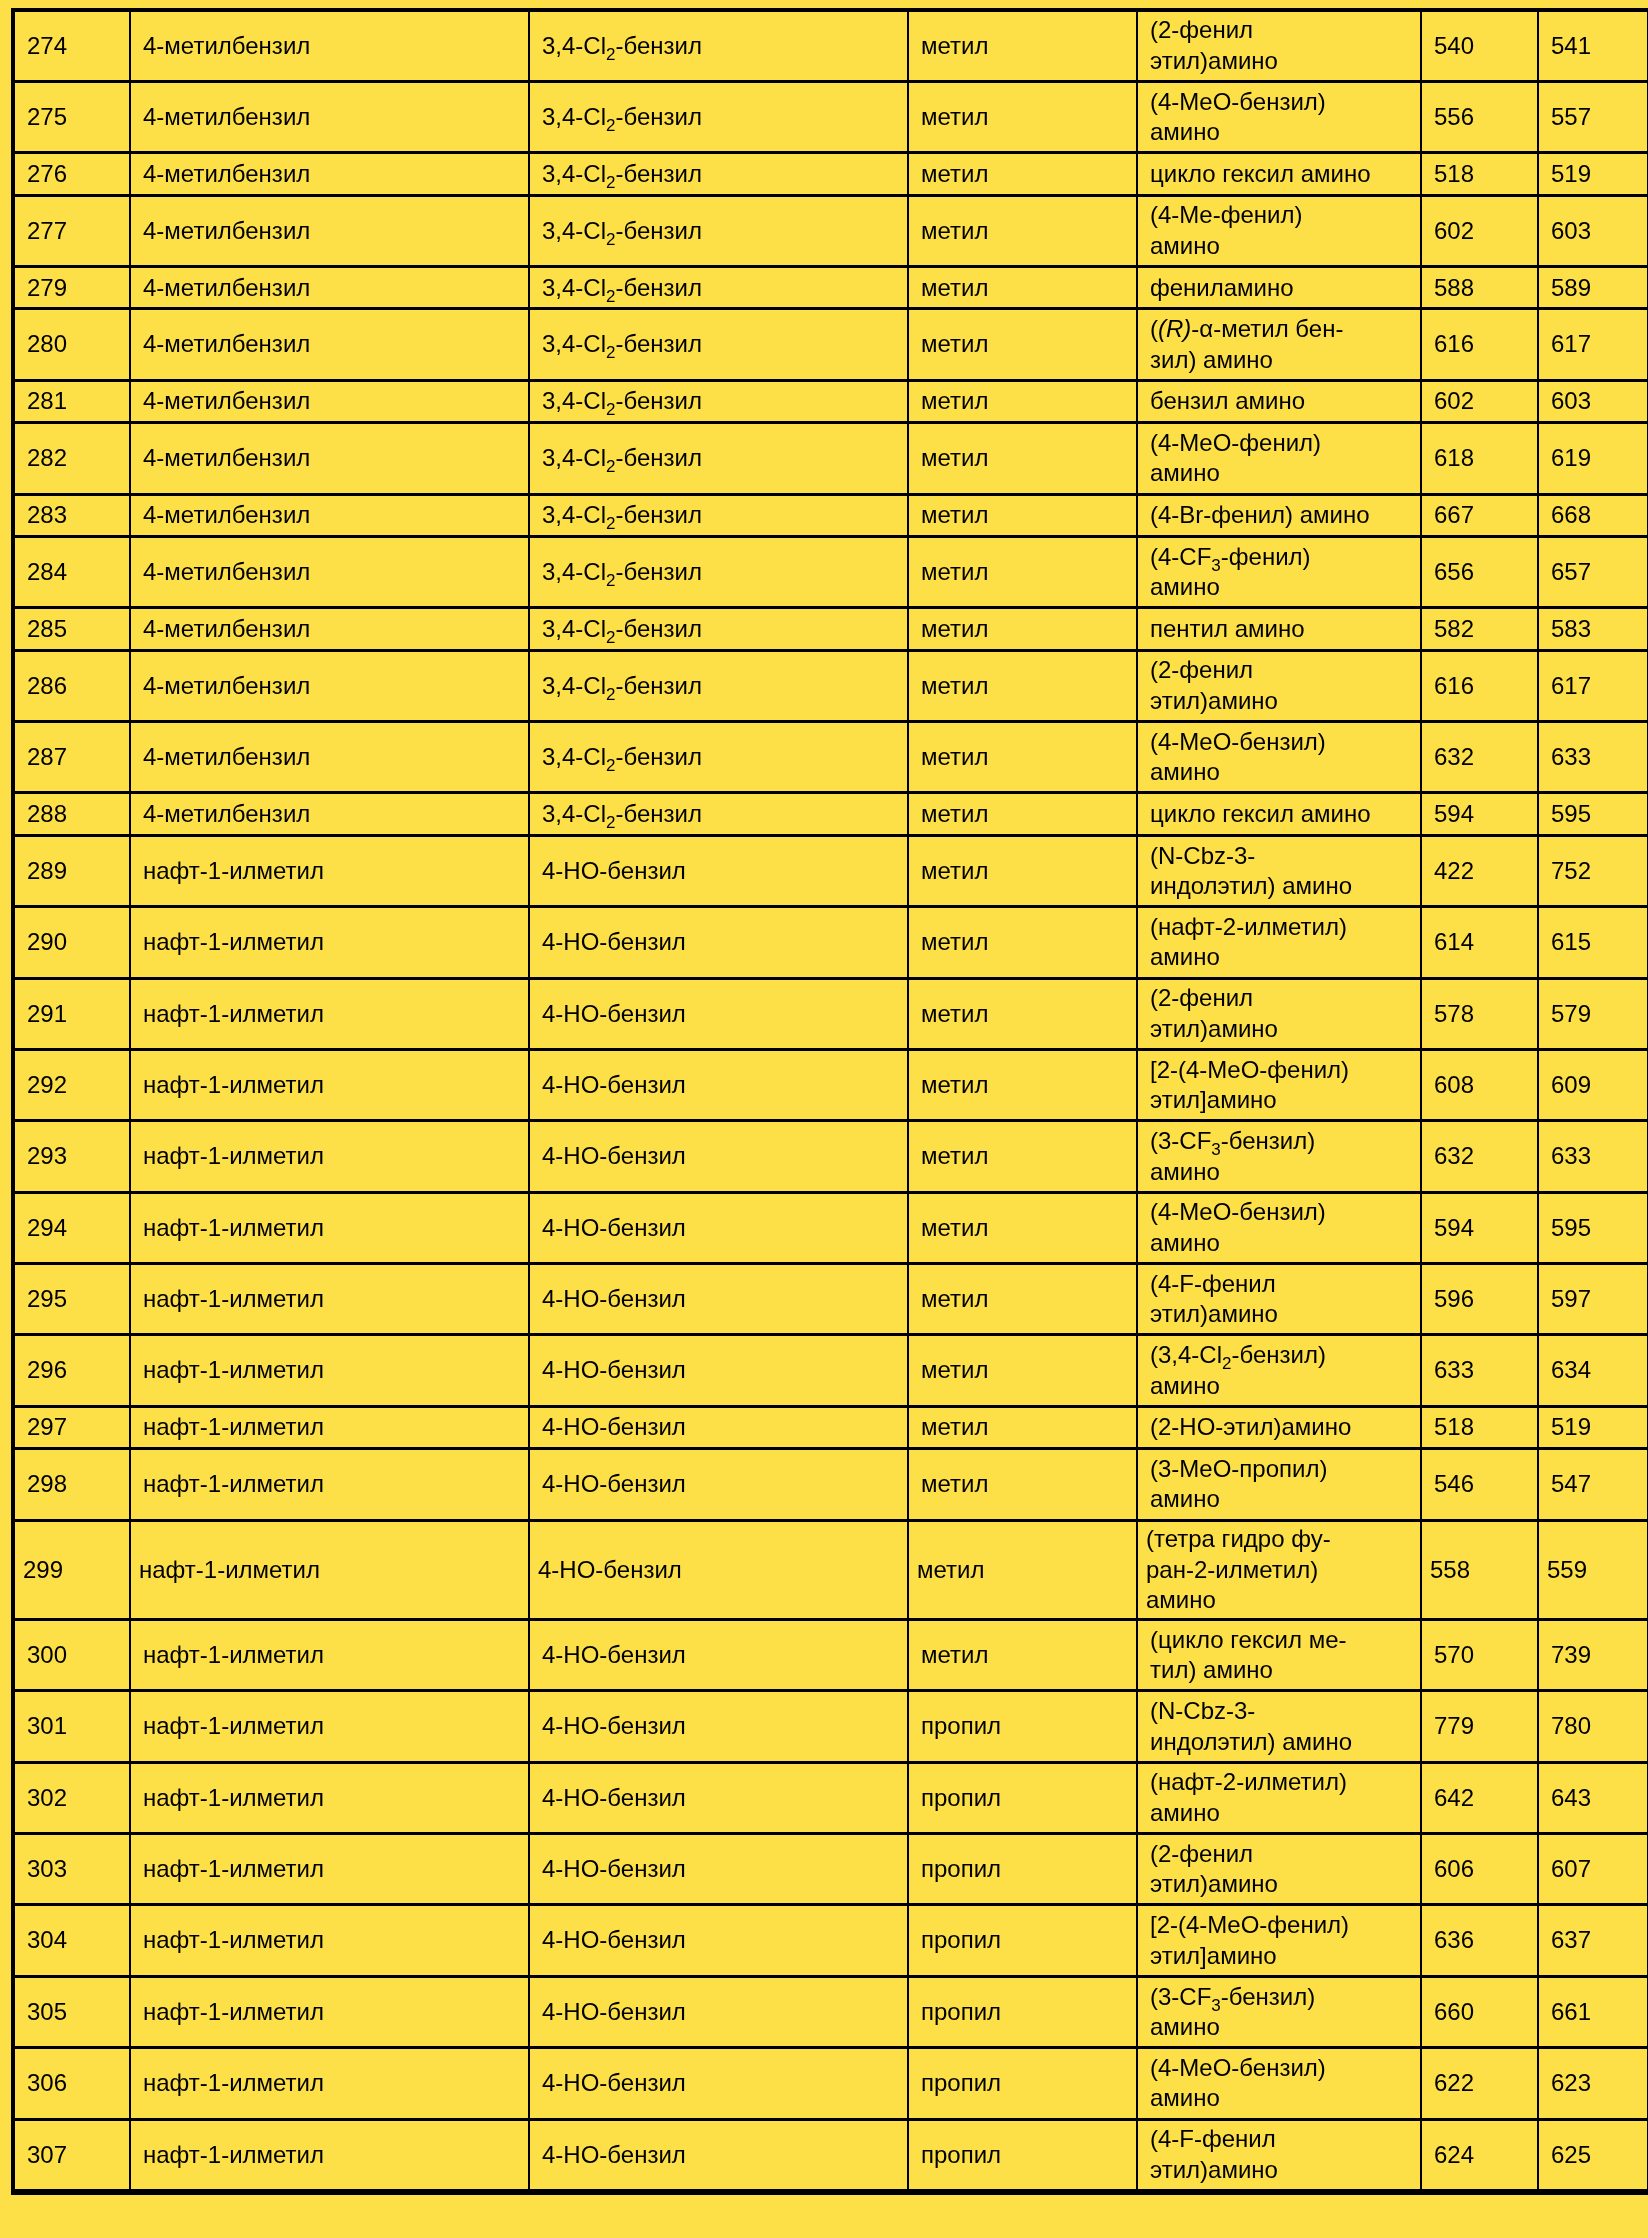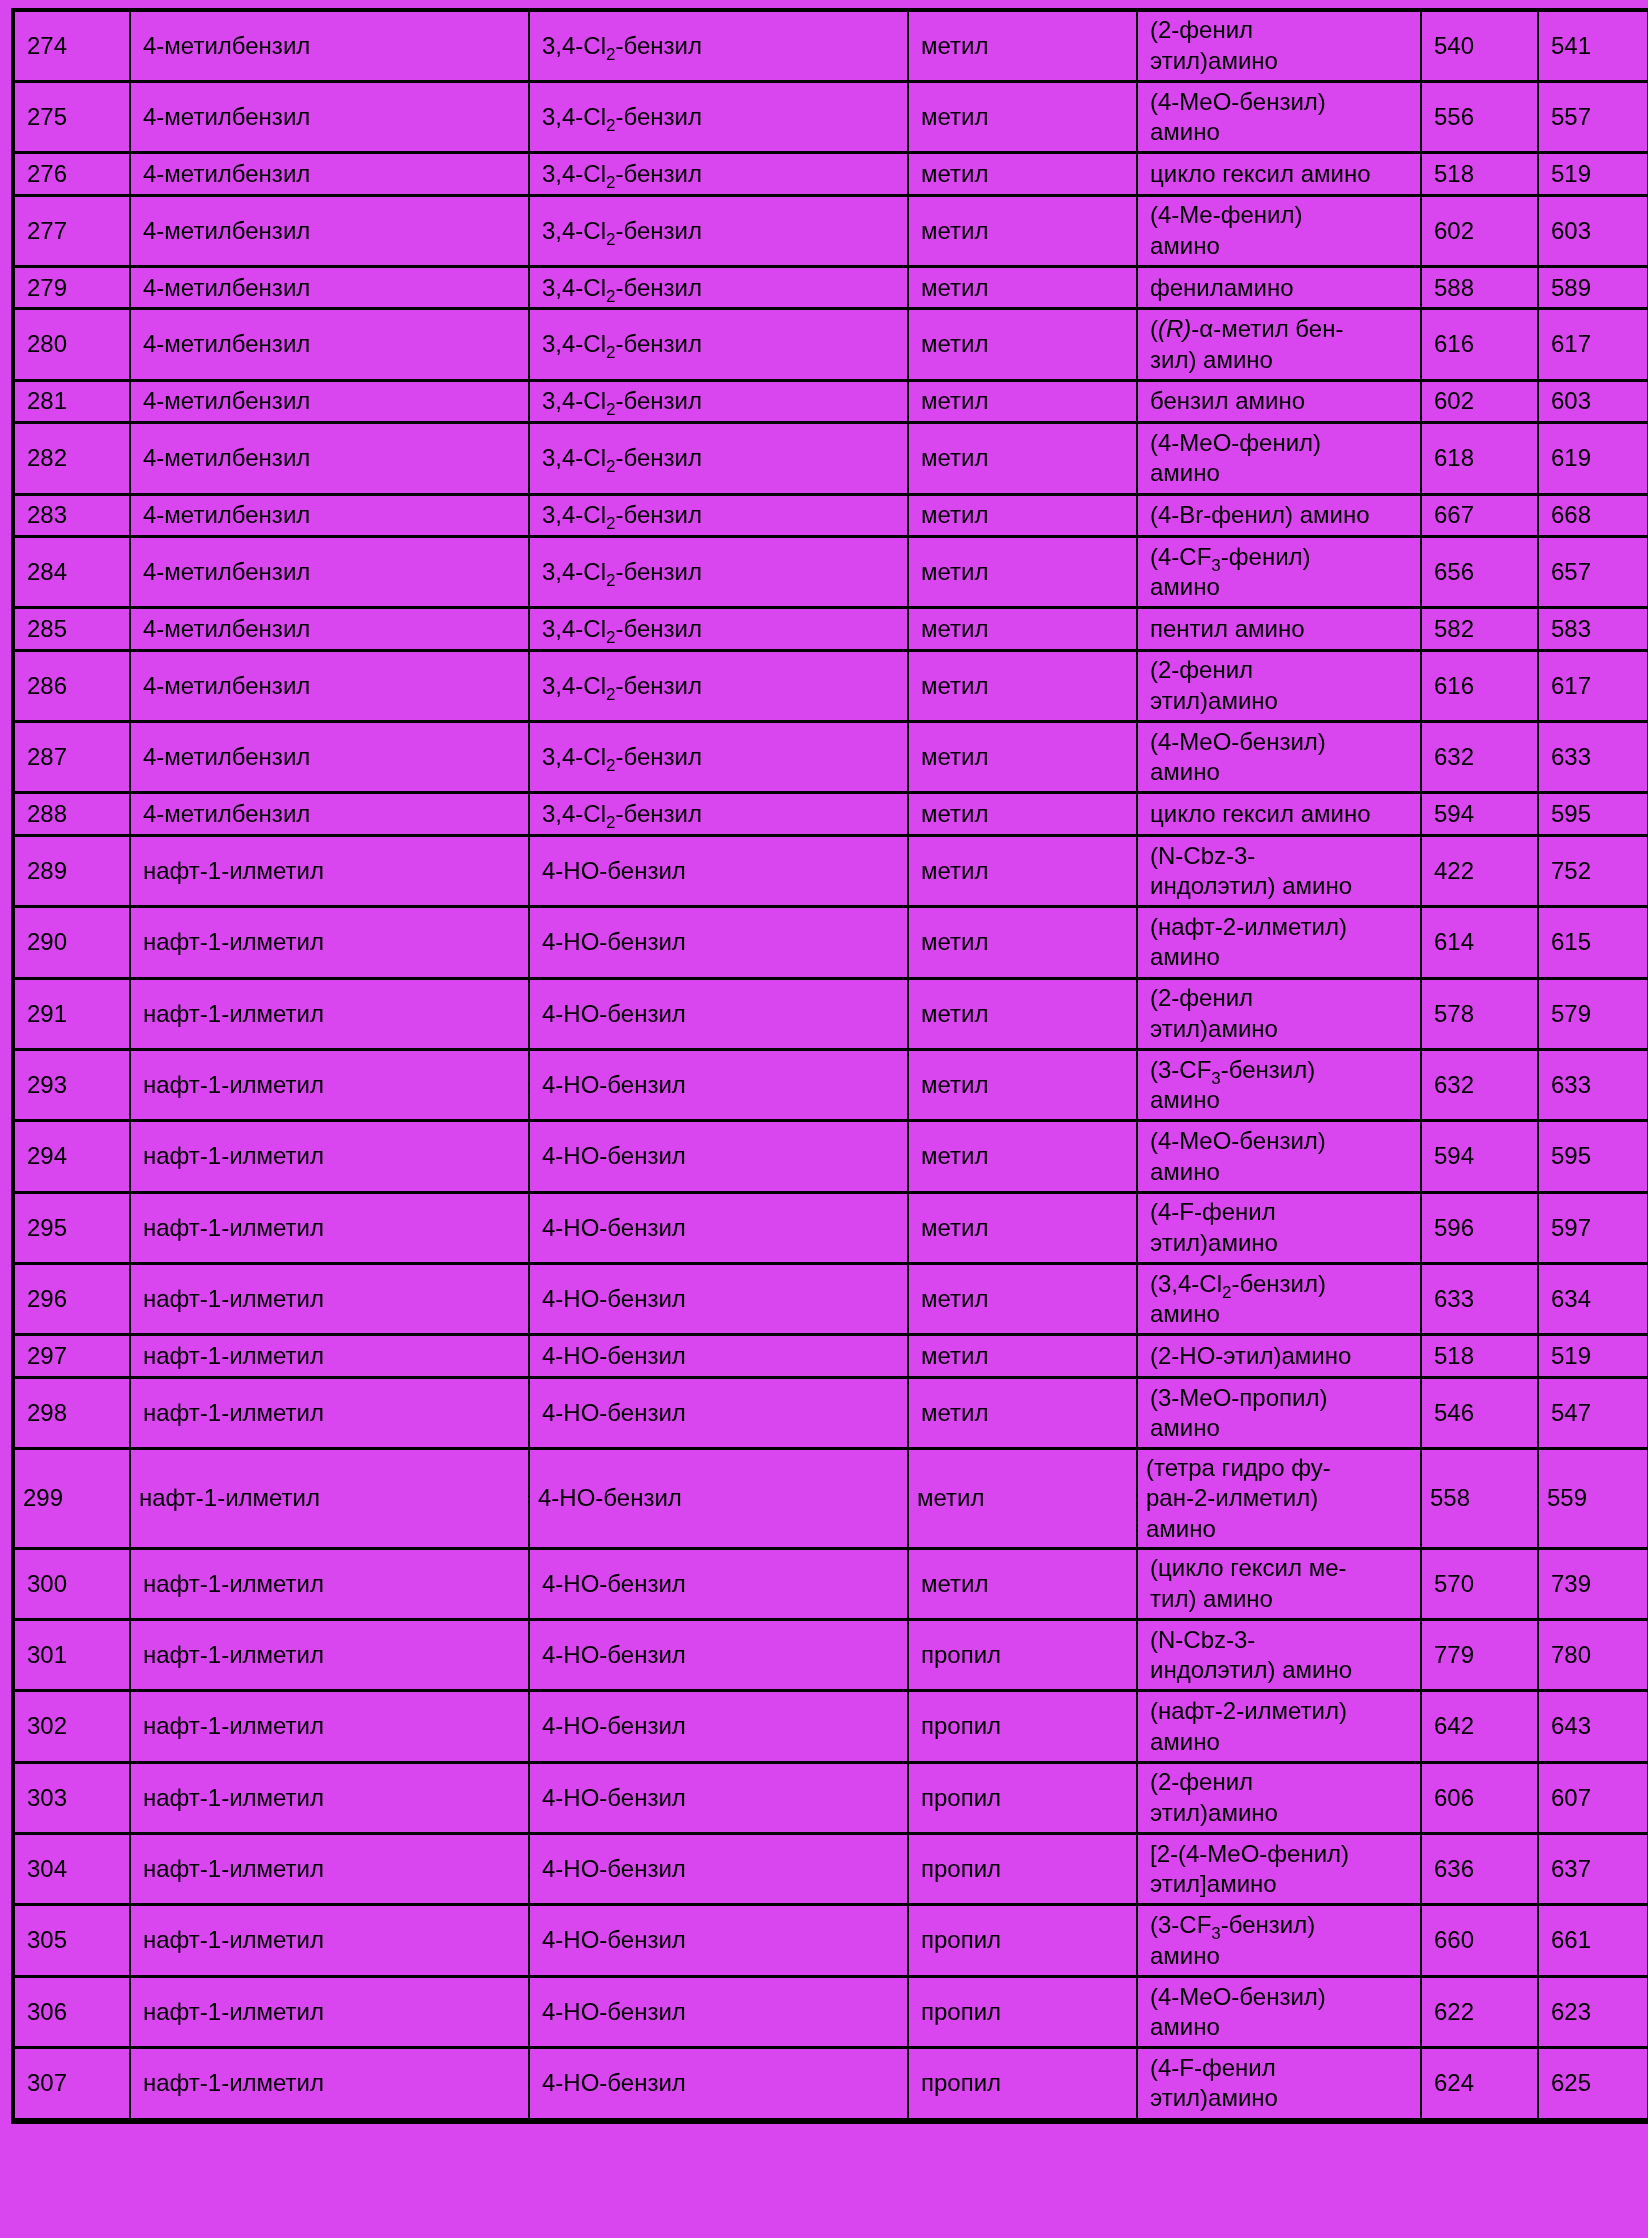--- a/index.html
+++ b/index.html
@@ -1,21 +1,21 @@
 <!DOCTYPE html>
 <html style="font-size:13.5px"><head>
 <meta charset="utf-8">
 <style>
   html, body { margin: 0; padding: 0; }
   body { background: #ffffff; }
   .page {
     position: relative;
     width: 1649px;
     height: 2239px;
-    background: #d946ef;
+    background: #fde047;
     overflow: hidden;
     font-family: "Liberation Sans", "DejaVu Sans", sans-serif;
     color: #000000;
   }
   table.compound-table {
     position: absolute;
     left: 11px;
     top: 7.6px;
     border-collapse: collapse;
     table-layout: fixed;
@@ -206,20 +206,29 @@
         <tr class="h2">
           <td class="c1">291</td>
           <td class="c2">нафт-1-илметил</td>
           <td class="c3">4-HO-бензил</td>
           <td class="c4">метил</td>
           <td class="c5">(2-фенил<br>этил)амино</td>
           <td class="c6">578</td>
           <td class="c7">579</td>
         </tr>
         <tr class="h2">
+          <td class="c1">292</td>
+          <td class="c2">нафт-1-илметил</td>
+          <td class="c3">4-HO-бензил</td>
+          <td class="c4">метил</td>
+          <td class="c5">[2-(4-MeO-фенил)<br>этил]амино</td>
+          <td class="c6">608</td>
+          <td class="c7">609</td>
+        </tr>
+        <tr class="h2">
           <td class="c1">293</td>
           <td class="c2">нафт-1-илметил</td>
           <td class="c3">4-HO-бензил</td>
           <td class="c4">метил</td>
           <td class="c5">(3-CF<sub>3</sub>-бензил)<br>амино</td>
           <td class="c6">632</td>
           <td class="c7">633</td>
         </tr>
         <tr class="h2">
           <td class="c1">294</td>

